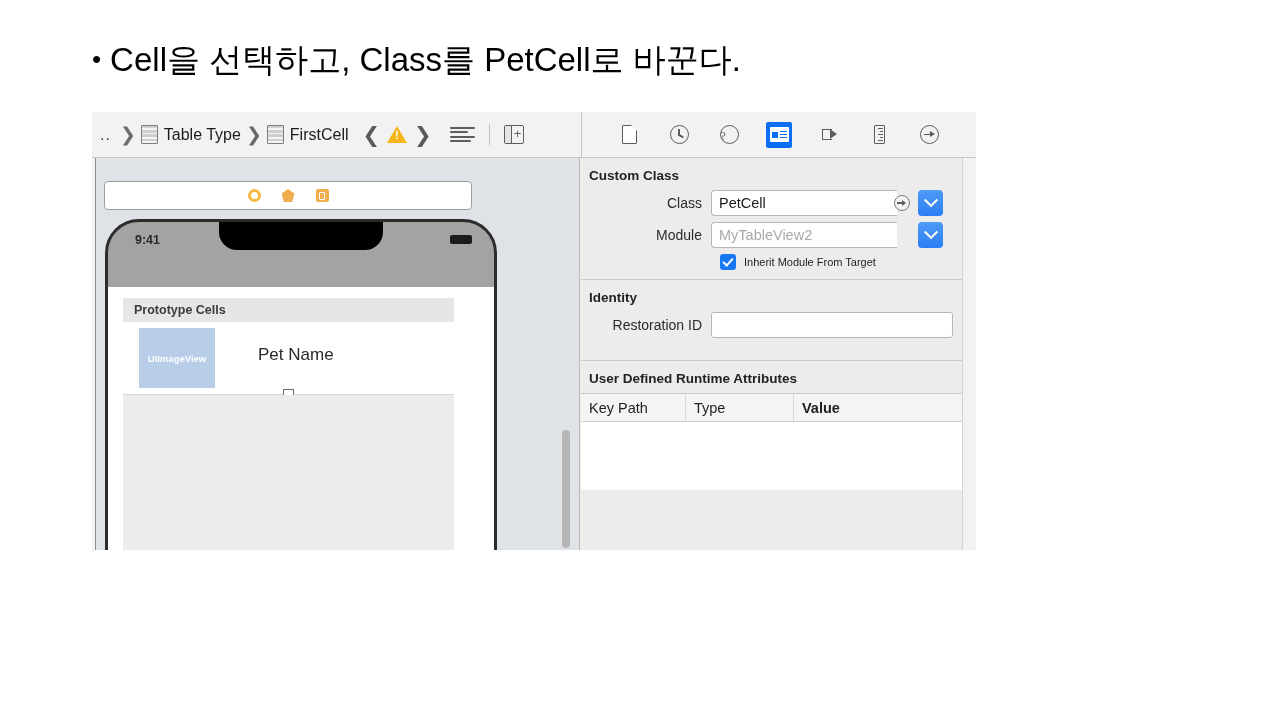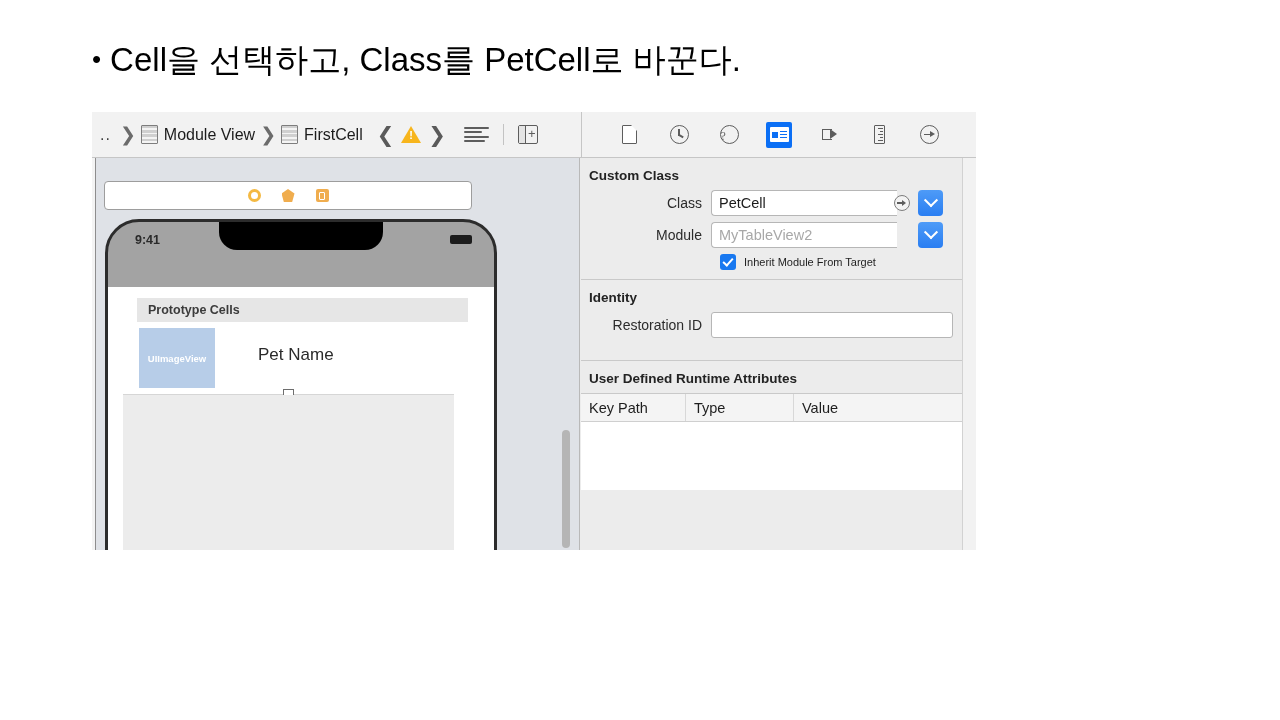--- a/index.html
+++ b/index.html
@@ -432,21 +432,21 @@
     border-radius: 2px;
   }
   .phone-content {
     position: absolute;
     left: 0; top: 65px;
     width: 100%; height: 335px;
     background: #ffffff;
   }
   .proto-header {
     position: absolute;
-    left: 29px; top: 11px;
+    left: 15px; top: 11px;
     width: 331px; height: 24px;
     background: #e6e6e6;
     display: flex;
     align-items: center;
     padding-left: 11px;
     box-sizing: border-box;
   }
   .proto-header span {
     font-size: 12.5px;
     font-weight: bold;
@@ -665,21 +665,21 @@
   }
   .udra-head div {
     font-size: 14.5px;
     color: #1e1e1e;
     display: flex;
     align-items: center;
     padding-left: 8px;
     box-sizing: border-box;
     border-right: 1px solid #d8d8d8;
   }
-  .udra-head div:last-child { border-right: none; }
+  .udra-head div:last-child { border-right: none; font-weight: bold; }
   .col-key { width: 105px; }
   .col-type { width: 108px; }
   .col-value { flex: 1; }
 </style>
 </head>
 <body>
 
 <div id="slide">
 
   <div class="bullet-line">
@@ -689,21 +689,21 @@
   <div id="shot">
 
     <div class="topbar">
 
       <div class="jumpbar">
         <span class="jb-ellipsis">..</span>
         <span class="jb-chev">❯</span>
 
         <span class="jb-item">
           <span class="icon-tableview"></span>
-          <span class="jb-label">Module View</span>
+          <span class="jb-label">Table Type</span>
         </span>
         <span class="jb-chev">❯</span>
 
         <span class="jb-item">
           <span class="icon-tableview"></span>
           <span class="jb-label">FirstCell</span>
         </span>
 
         <span class="jb-nav">
           <span class="nav-arrow">❮</span>

